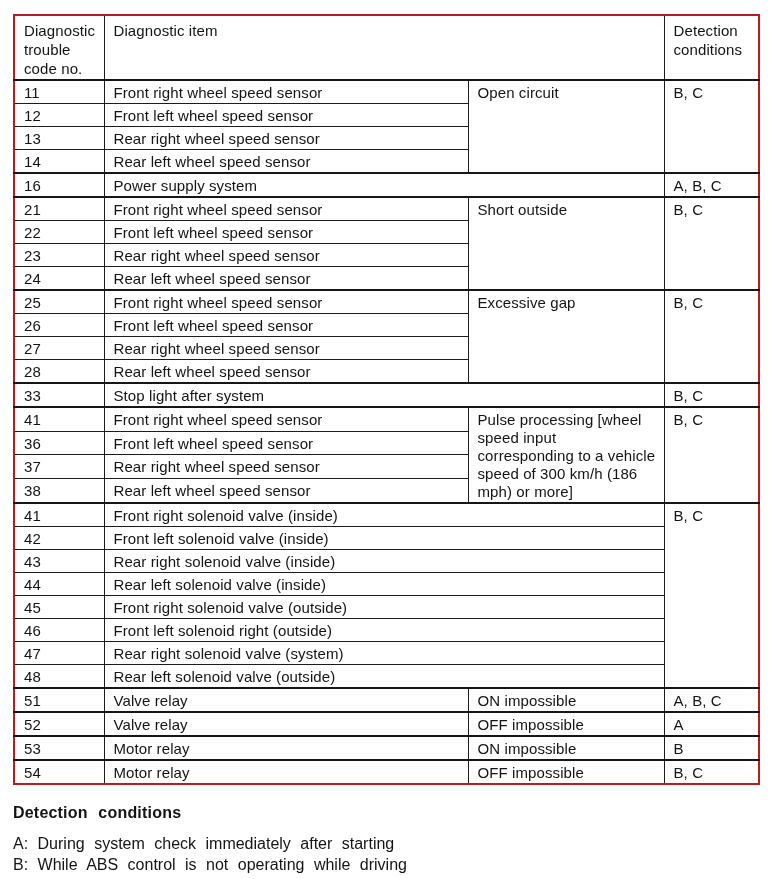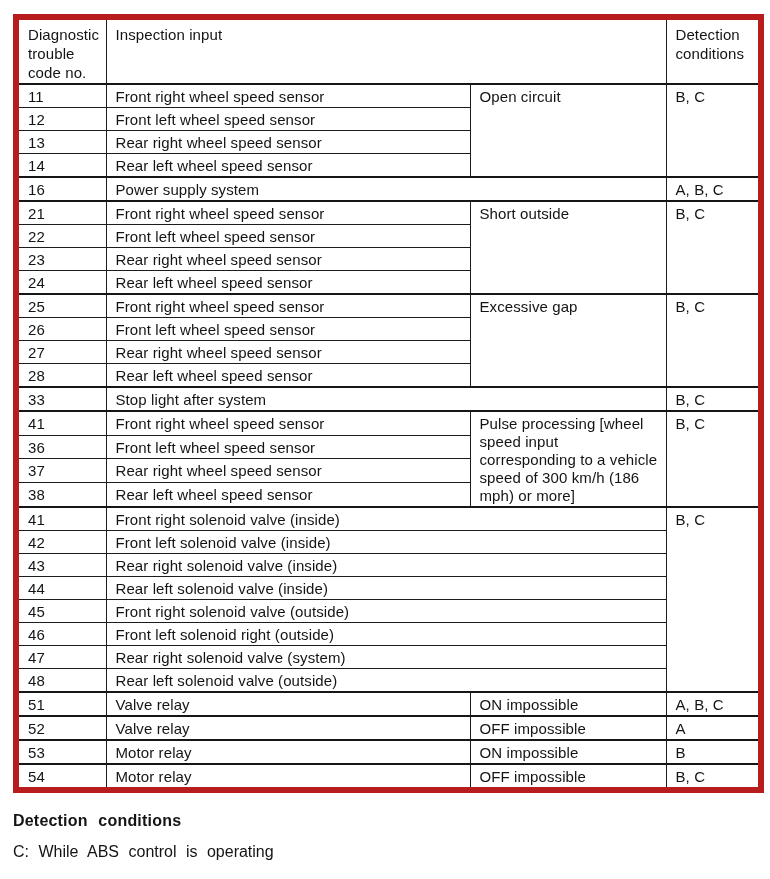--- a/index.html
+++ b/index.html
@@ -15,21 +15,21 @@
   .page {
     width: 770px;
     height: 879px;
     padding: 14px 12px 0 13px;
     overflow: hidden;
   }
   table.dtc {
     border-collapse: collapse;
     table-layout: fixed;
     width: 745px;
-    border: 6px solid #b91c1c;
+    border: 2px solid #b91c1c;
   }
   col.c-code  { width: 90px; }
   col.c-item  { width: 364px; }
   col.c-detail{ width: 196px; }
   col.c-cond  { width: 95px; }
   table.dtc th, table.dtc td {
     border: 1px solid #1c1c1c;
     font-size: 15px;
     line-height: 18px;
     font-weight: normal;
@@ -71,21 +71,21 @@
   <table class="dtc">
     <colgroup>
       <col class="c-code">
         <col class="c-item">
         <col class="c-detail">
         <col class="c-cond">
     </colgroup>
     <tbody>
         <tr>
       <th>Diagnostic trouble code no.</th>
-      <th colspan="2">Inspection input</th>
+      <th colspan="2">Diagnostic item</th>
       <th>Detection conditions</th>
     </tr>
     </tbody>
       <tbody id="dtc-body">
         <tr class="gs">
           <td>11</td>
           <td>Front right wheel speed sensor</td>
           <td rowspan="4">Open circuit</td>
           <td rowspan="4">B, C</td>
         </tr>
@@ -221,17 +221,19 @@
           <td>Motor relay</td>
           <td rowspan="1">OFF impossible</td>
           <td rowspan="1">B, C</td>
         </tr>
       </tbody>
   </table>
 
   <div class="footer">
     <div class="footer-heading">Detection conditions</div>
     <div class="footer-notes">
+      <div>A: During system check immediately after starting</div>
+      <div>B: While ABS control is not operating while driving</div>
       <div>C: While ABS control is operating</div>
     </div>
   </div>
 
 </div>
 
 </body></html>

